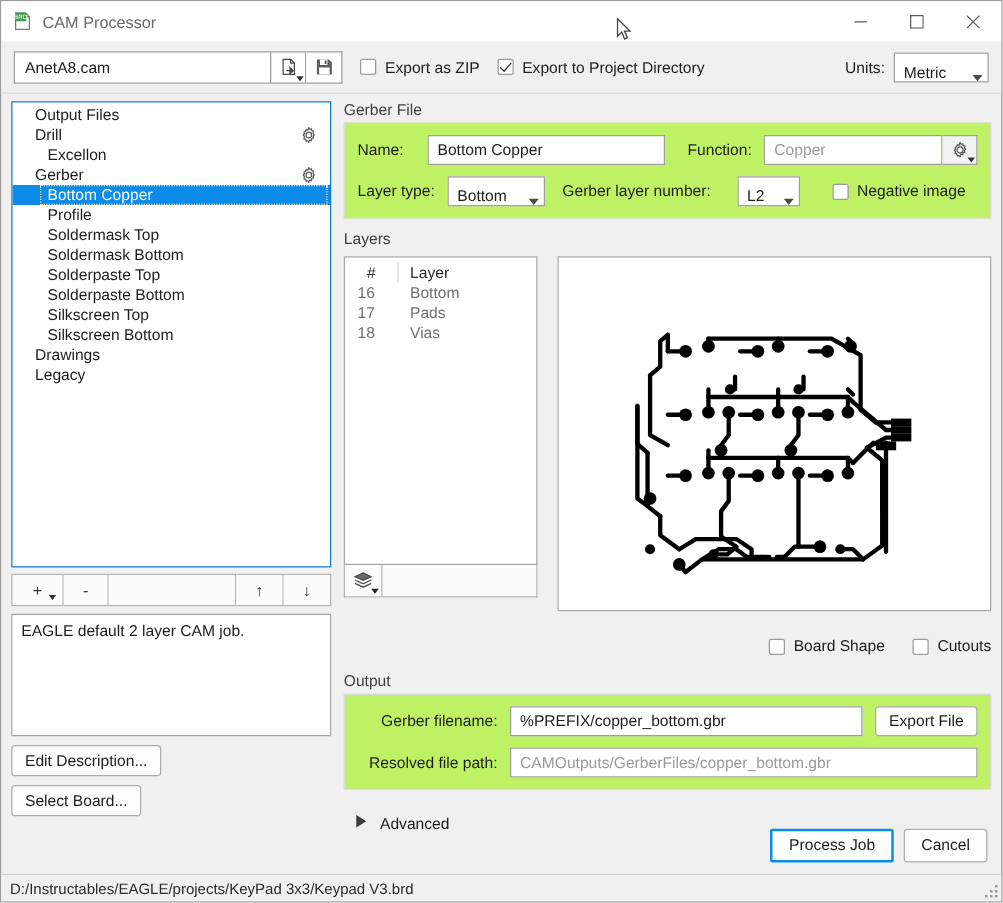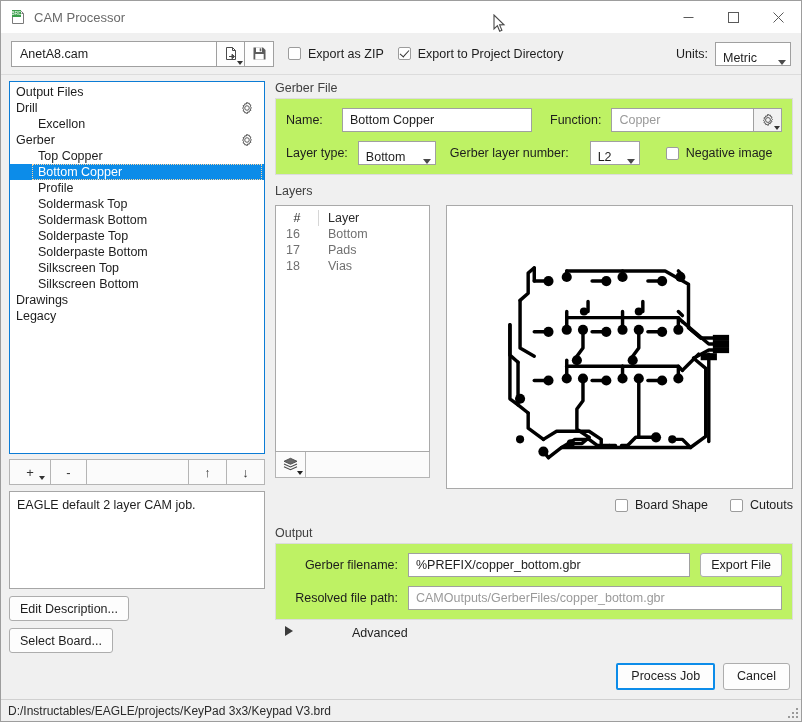--- a/index.html
+++ b/index.html
@@ -171,21 +171,21 @@
     background: #ffffff;
     overflow: hidden;
     padding-top: 2px;
   }
   .tree-row {
     height: 16px;
     display: flex;
     align-items: center;
     position: relative;
     font-size: 12.5px;
-    padding-left: 6px;
+    padding-left: 18px;
     white-space: nowrap;
   }
   .tree-row.indent { padding-left: 28px; }
   .tree-row.selected {
     background: #0c8ce9;
     color: #ffffff;
   }
   .tree-row.selected .sel-outline {
     position: absolute;
     left: 22px; right: 2px; top: 0; bottom: 0;
@@ -343,20 +343,21 @@
     border-right: 1px solid #b5b5b5;
     display: flex; align-items: center; justify-content: center;
     position: relative;
   }
   .preview-wrap {
     flex: 1 1 auto;
     margin-left: 16px;
     display: flex;
     flex-direction: column;
     min-width: 0;
+    gap: 12px;
   }
   .preview {
     box-sizing: border-box;
     flex: 1 1 auto;
     border: 1px solid #a9a9a9;
     background: #ffffff;
     overflow: hidden;
   }
   .preview svg { display: block; width: 100%; height: 100%; }
   .preview-opts {
@@ -366,23 +367,22 @@
     height: 24px;
     margin-top: 4px;
   }
   .preview-opts .chk-wrap { margin-left: 22px; }
 
   
   .output-sec { margin-top: 9px; }
   .adv-row {
     display: flex;
     align-items: flex-start;
-    margin-top: 6px;
+    margin-top: 20px;
     padding-left: 10px;
-    gap: 48px;
   }
   .adv-tri {
     width: 0; height: 0;
     border-top: 5px solid transparent;
     border-bottom: 5px solid transparent;
     border-left: 8px solid #3b3b3b;
     margin-right: 11px;
   }
 
   
@@ -542,23 +542,20 @@
           </div>
           <div class="tree-row indent">
             <span>Excellon</span>
           </div>
           <div class="tree-row">
             <span>Gerber</span>
             <span class="tree-gear"><svg width="14" height="14" viewBox="0 0 16 16">
                 <path d="M8 5.4a2.6 2.6 0 100 5.2 2.6 2.6 0 000-5.2z" fill="none" stroke="#555" stroke-width="1.1"></path>
                 <path d="M8 1.3l.85 1.45 1.65-.38.28 1.65 1.65.48-.58 1.55L13 8l-1.15 1.17.58 1.55-1.65.48-.28 1.65-1.65-.38L8 14.7l-.85-1.43-1.65.38-.28-1.65-1.65-.48.58-1.55L3 8l1.15-1.17-.58-1.55 1.65-.48.28-1.65 1.65.38z" fill="none" stroke="#555" stroke-width="1.1" stroke-linejoin="round"></path>
               </svg></span>
-          </div>
-          <div class="tree-row indent">
-            <span>Top Copper</span>
           </div>
           <div class="tree-row indent selected">
             <span>Bottom Copper</span>
             <span class="sel-outline"></span>
           </div>
           <div class="tree-row indent">
             <span>Profile</span>
           </div>
           <div class="tree-row indent">
             <span>Soldermask Top</span>

